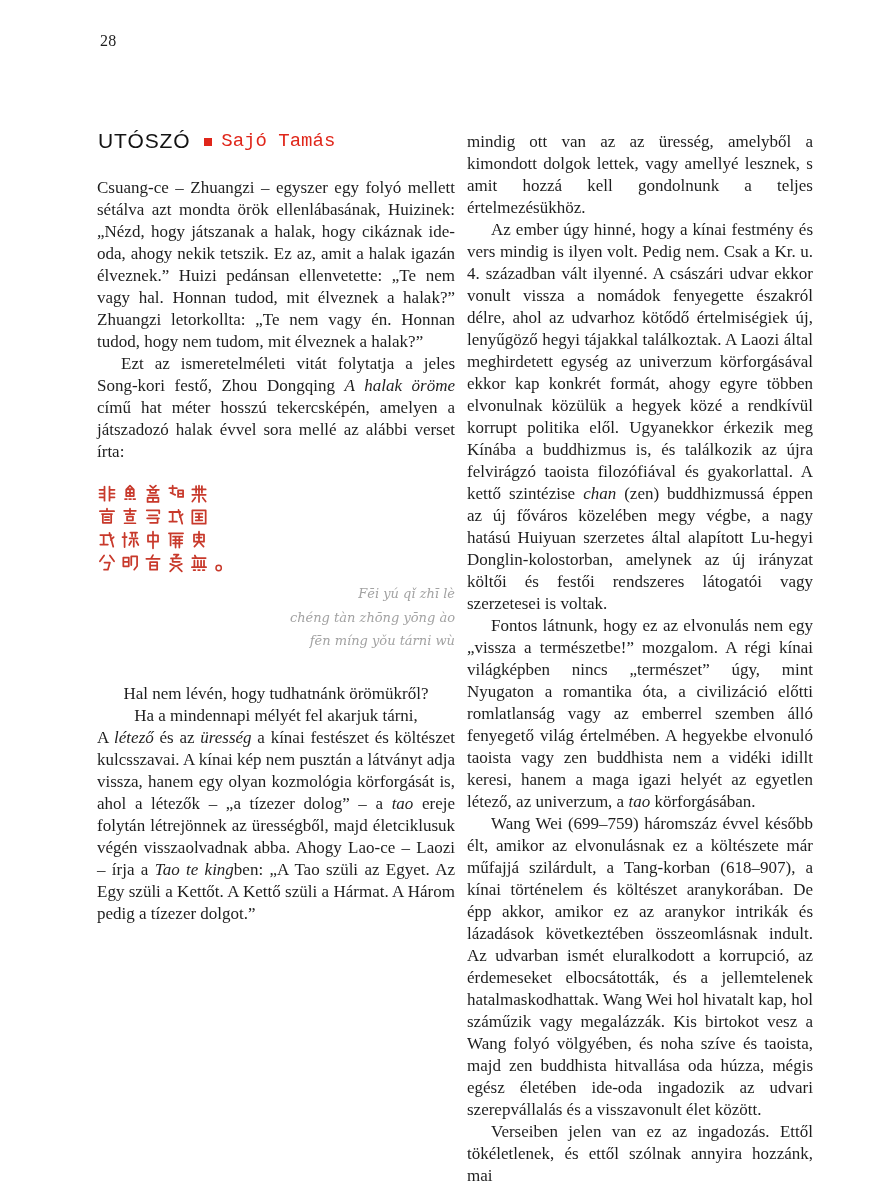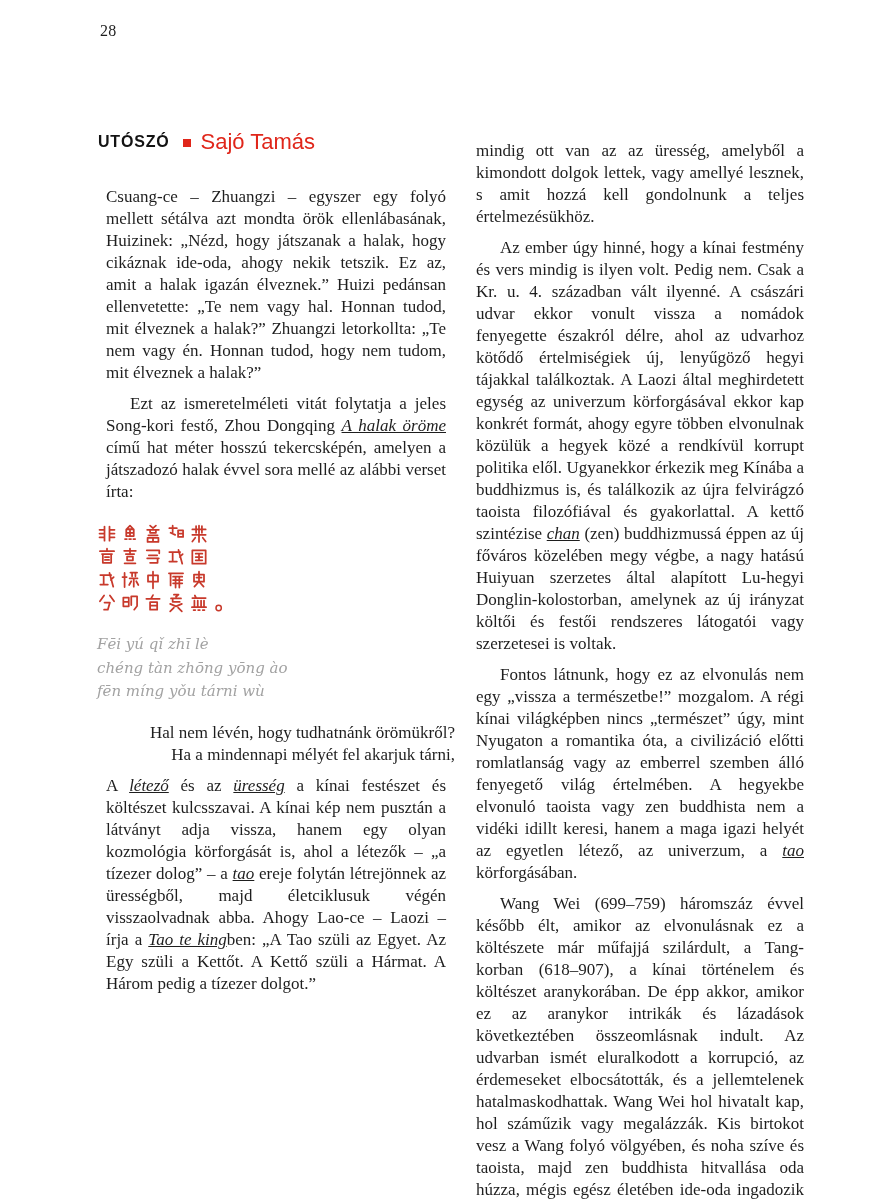--- a/index.html
+++ b/index.html
@@ -1,37 +1,37 @@
 <!DOCTYPE html>
 <html lang="hu" style="--accent-red: #e0261a; --calligraphy-red: #c8392b; --pinyin-gray: #a2a2a2; --body-text: #1e1e1e;"><head>
 <meta charset="utf-8">
 <style>
   html,body{margin:0;padding:0;background:#ffffff;}
   .page{position:relative;width:880px;height:1200px;background:#ffffff;overflow:hidden;
         font-family:"Liberation Serif",serif;color:var(--body-text,#1e1e1e);}
-  .pagenum{position:absolute;left:100px;top:22px;font-size:16px;letter-spacing:0.3px;}
+  .pagenum{position:absolute;left:100px;top:32px;font-size:16px;letter-spacing:0.3px;}
   .header{position:absolute;left:98px;top:129px;display:flex;align-items:center;
           font-family:"Liberation Sans",sans-serif;}
-  .title{font-size:16px;font-weight:700;letter-spacing:0.8px;color:#131313;}
+  .title{font-size:21px;font-weight:400;letter-spacing:0.8px;color:#131313;}
   .bullet{width:8px;height:8px;background:var(--accent-red,#e0261a);margin:2px 9px 0 14px;flex:0 0 auto;}
-  .author{font-size:22px;color:var(--accent-red,#e0261a);}
+  .author{font-size:19px;color:var(--accent-red,#e0261a);font-family:Liberation Mono, monospace;}
   .col{position:absolute;font-size:17px;line-height:22px;text-align:justify;
        text-justify:inter-word;hyphens:auto;}
   .col-left{left:97px;top:177px;width:358px;}
   .col-right{left:467px;top:131px;width:346px;}
-  p.para{margin:9px;padding:0;}
+  p.para{margin:0;padding:0;}
   .indent{text-indent:24px;}
-  .it{font-style:italic;text-decoration:underline;}
+  .it{font-style:italic;}
   .calligraphy{margin-top:19px;color:var(--calligraphy-red,#c8392b);}
   .cal-row{display:flex;height:23px;align-items:center;}
   .cal-glyph{width:23px;height:21px;display:inline-flex;align-items:center;}
   .cal-glyph svg{width:20px;height:20px;display:block;}
-  .pinyin{margin-top:19px;font-family:"DejaVu Serif",serif;font-style:italic;
-          color:var(--pinyin-gray,#a2a2a2);font-size:15px;line-height:23.5px;text-align:left;hyphens:none;}
-  .verse{margin-top:18px;line-height:22px;text-align:right;hyphens:none;}
+  .pinyin{margin-top:8px;font-family:"DejaVu Serif",serif;font-style:italic;
+          color:var(--pinyin-gray,#a2a2a2);font-size:13px;line-height:23.5px;text-align:right;hyphens:none;}
+  .verse{margin-top:30px;line-height:22px;text-align:center;hyphens:none;}
   .gap-top{margin-top:24px;}
 </style>
 </head>
 <body>
 
 <div class="page">
   <div class="pagenum">28</div>
 
   <div class="header">
     <span class="title">UTÓSZÓ</span>

